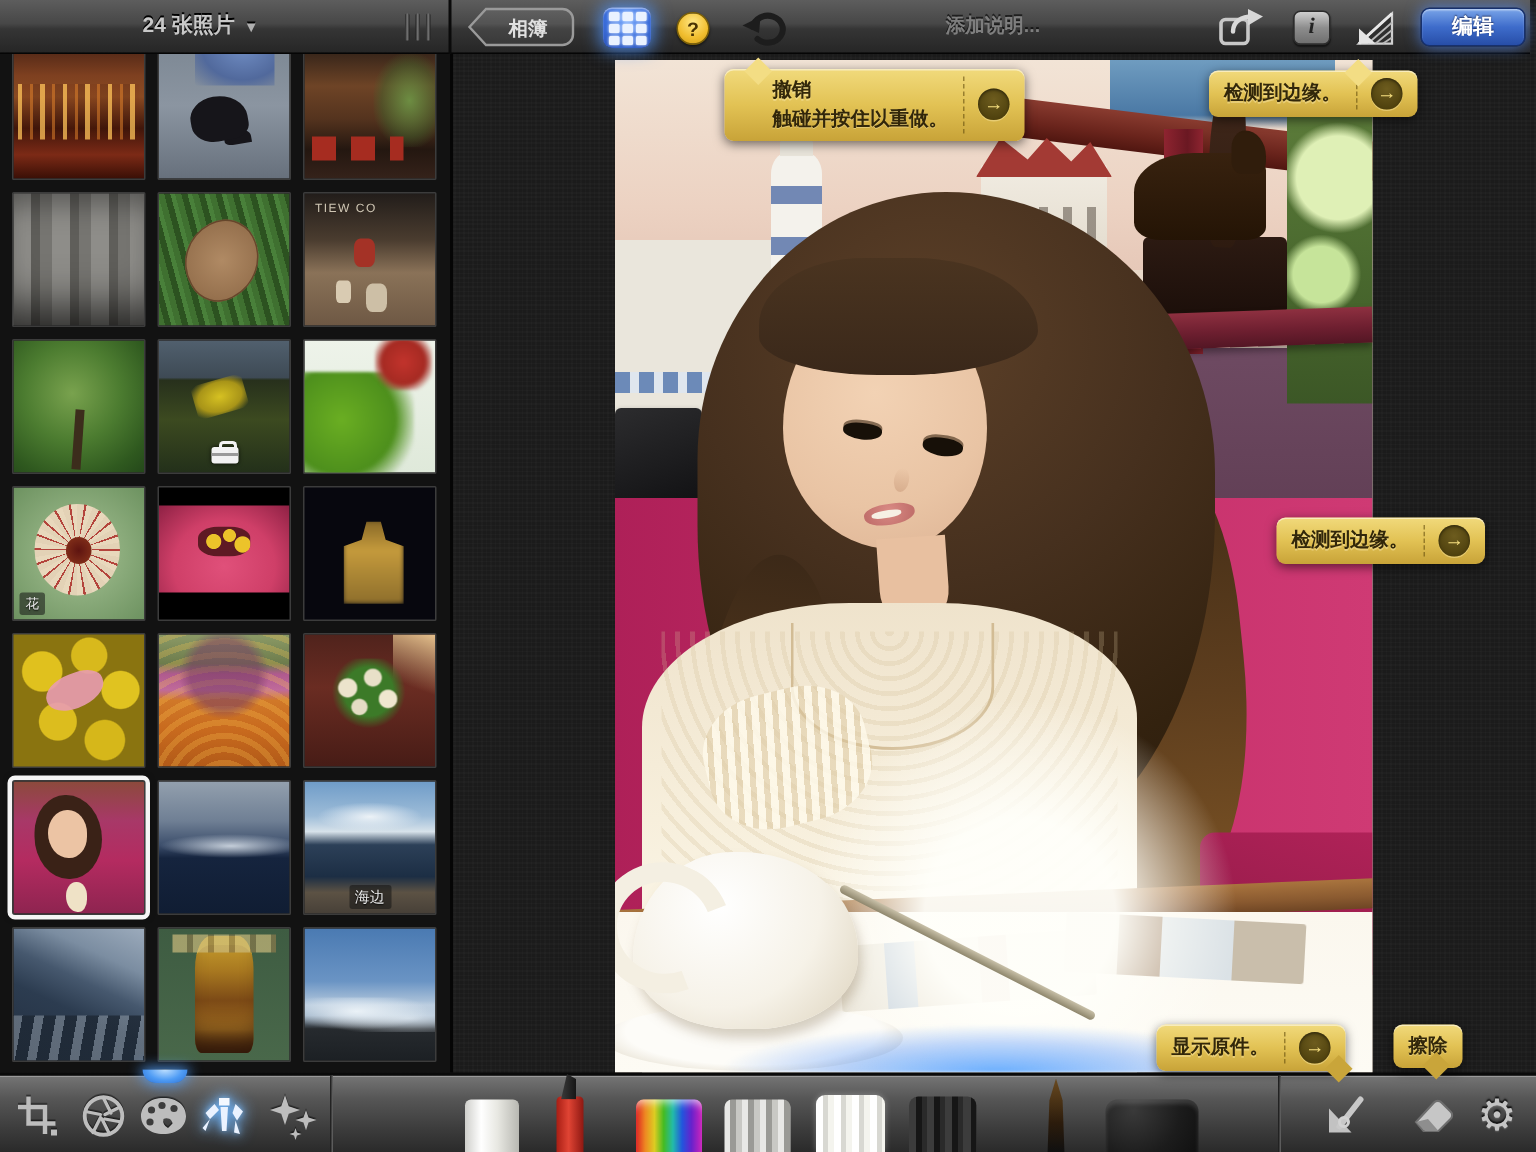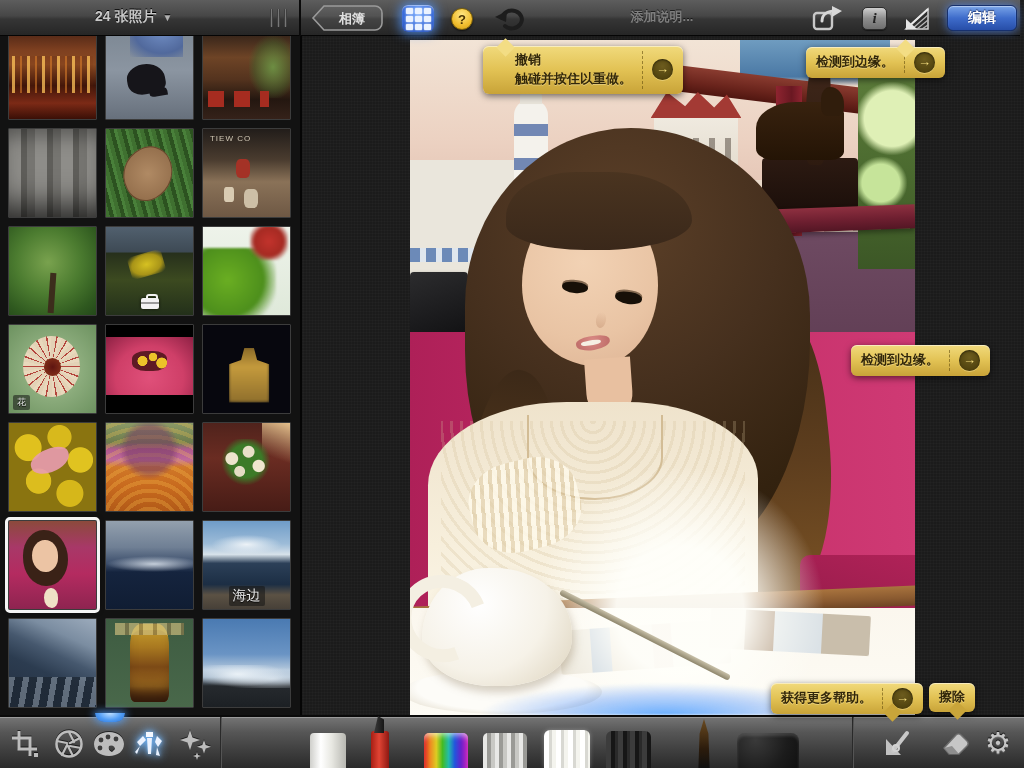--- a/index.html
+++ b/index.html
@@ -58,21 +58,21 @@
       background:#121212; border-right:2px solid #050505; overflow:hidden; }
   .thumb-grid { position:absolute; left:8px; top:-6px; display:grid;
       grid-template-columns:repeat(3,89px); grid-auto-rows:90px; gap:8px; }
   .th { position:relative; border:1px solid #3c3c3c; border-radius:1px; overflow:hidden;
         cursor:pointer; background:#333; }
   .th.selected { outline:3px solid #f5f5f5; border-radius:2px; z-index:2;
                  box-shadow:0 0 6px rgba(0,0,0,.8); }
   .badge-label { position:absolute; bottom:3px; background:rgba(20,20,20,.55); color:#e8e8e8;
       font-size:9px; padding:1px 4px; border-radius:2px; text-shadow:0 1px 1px #000; }
   .badge-flower { left:4px; }
-  .badge-sea { left:50%; transform:translateX(-50%); font-size:14px; }
+  .badge-sea { left:50%; transform:translateX(-50%); font-size:10px; }
   .badge-kit { position:absolute; left:50%; bottom:6px; transform:translateX(-50%);
       width:18px; height:11px; background:#f2f2f2; border-radius:2px;
       box-shadow:0 0 3px rgba(0,0,0,.8); }
   .badge-kit::before { content:""; position:absolute; left:5px; top:-4px; width:8px; height:4px;
       border:2px solid #f2f2f2; border-bottom:none; border-radius:3px 3px 0 0; }
   .badge-kit::after { content:""; position:absolute; left:0; top:4px; width:18px; height:2px; background:#9a9a9a; }
 
   
   .t1 { background:linear-gradient(180deg,#4d2516 0%,#7e4020 22%,#8a4a22 38%,#40160a 62%,#7c2a16 82%,#3a0f06 100%); }
   .t1::after { content:""; position:absolute; inset:28% 4% 30% 4%;
@@ -540,21 +540,21 @@
   </div>
 
 
   <div class="tip tip-help">
     <span>检测到边缘。</span>
     <div class="sep"></div>
     <div class="go">→</div>
   </div>
 
   <div class="tip tip-edge">
-    <span>获得更多帮助。</span>
+    <span>显示原件。</span>
     <div class="sep"></div>
     <div class="go">→</div>
   </div>
 
   <div class="tip tip-erase">
     <span>擦除</span>
   </div>
 
   <div class="bottombar">
     <div class="bb-divider" style="left:220px"></div>

